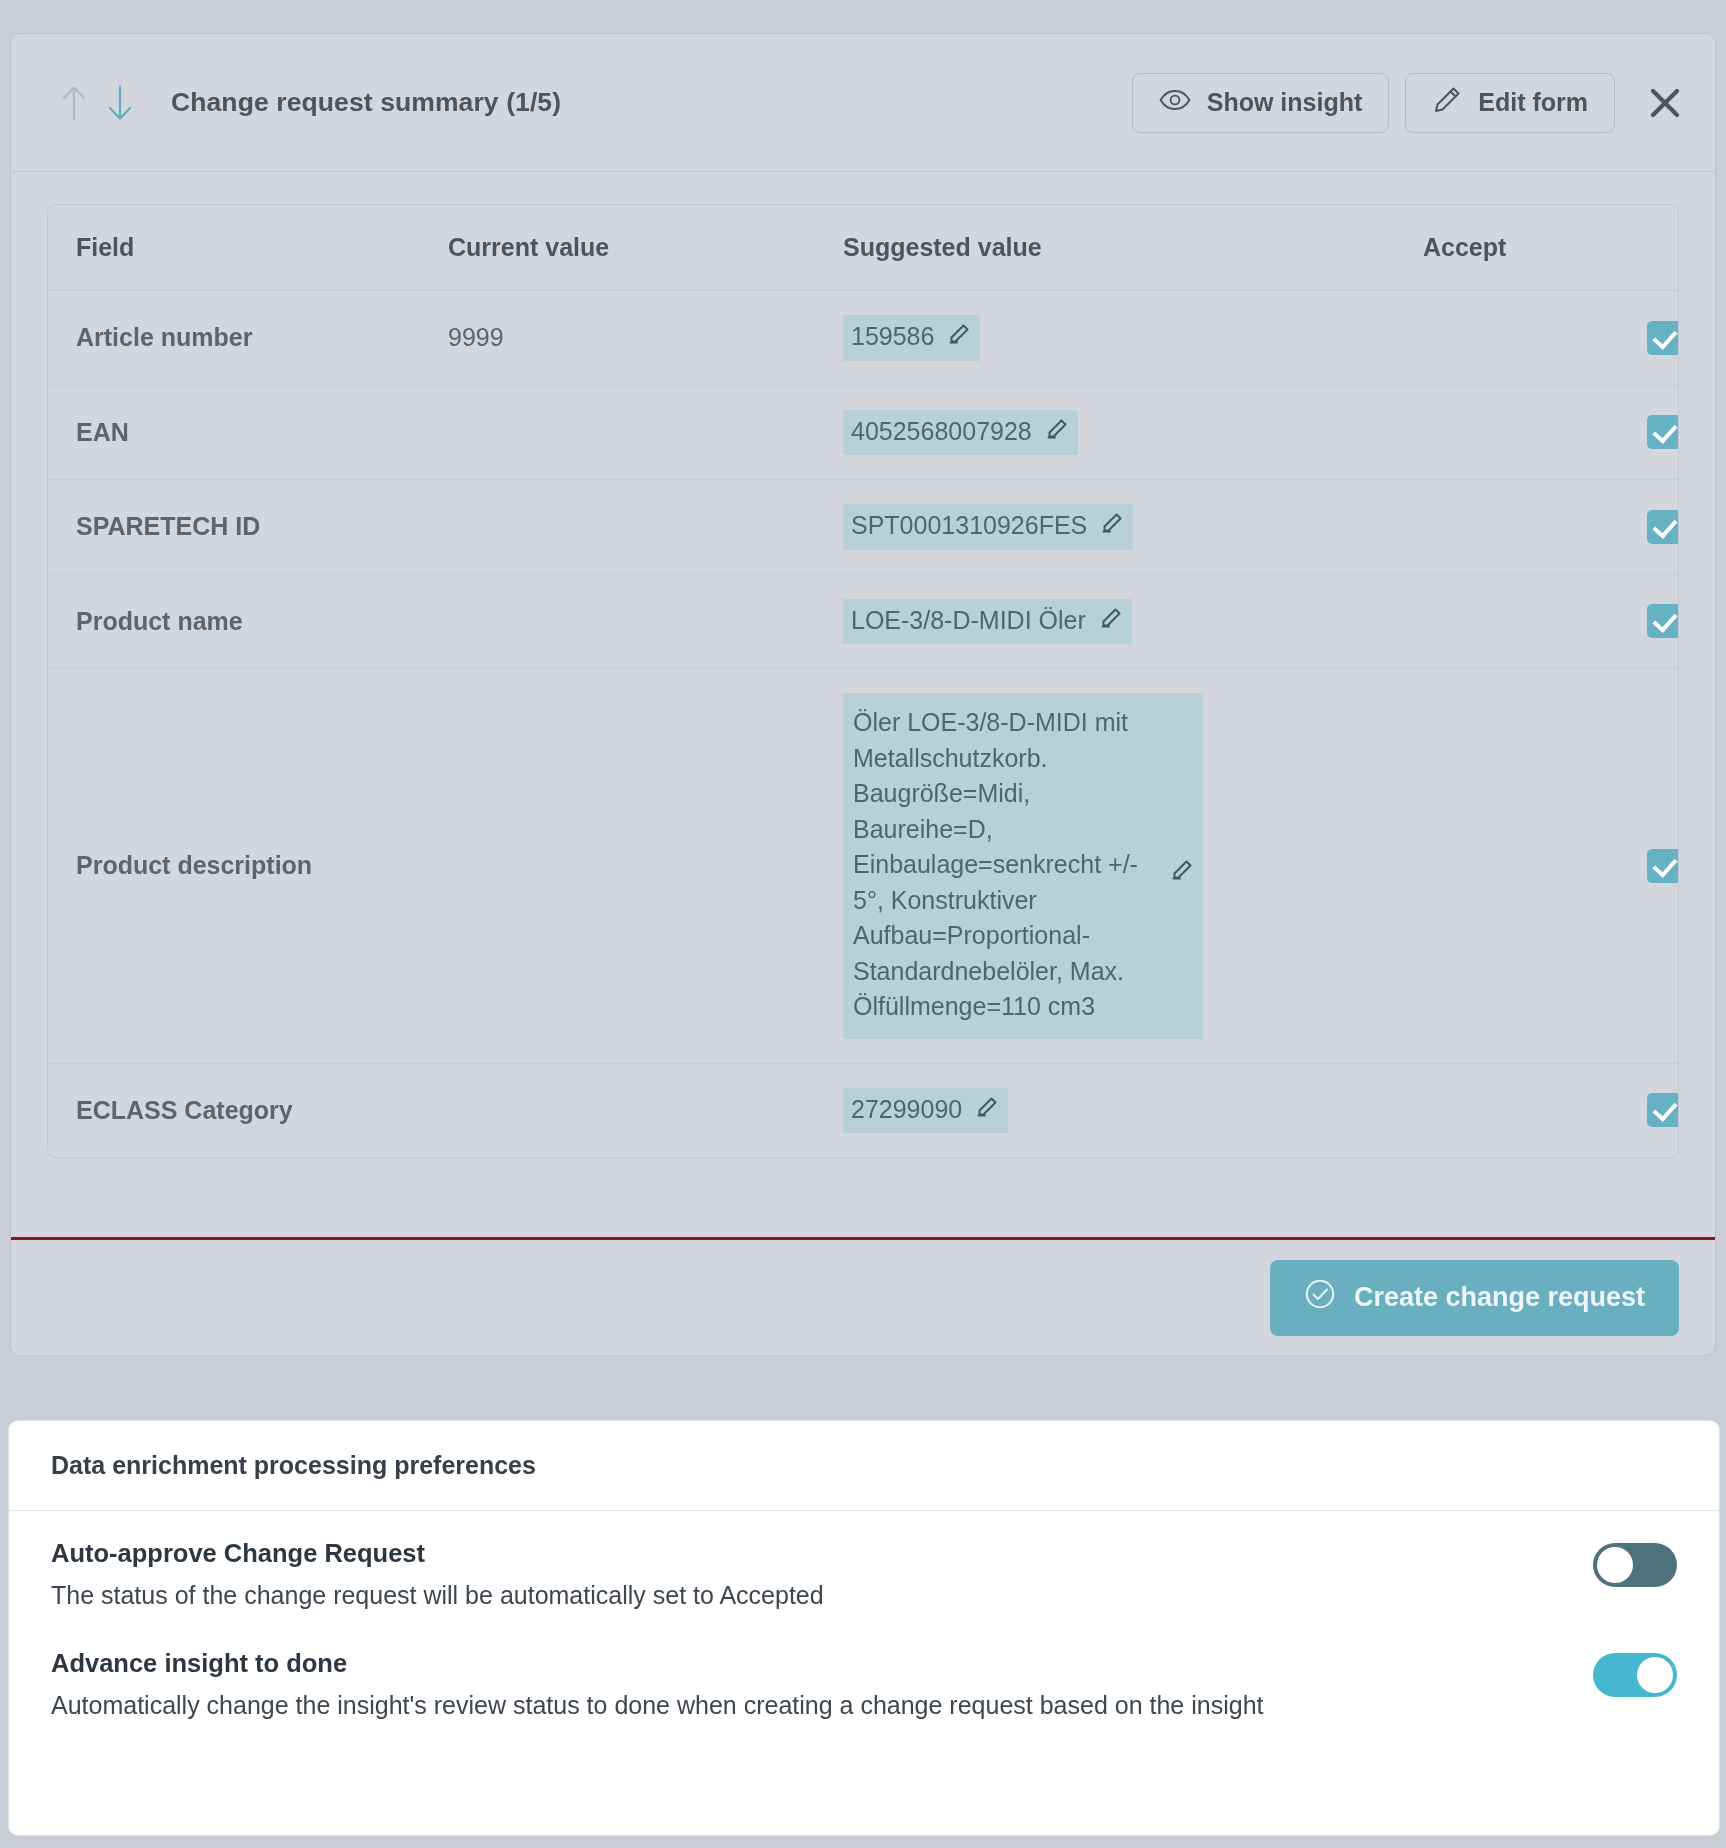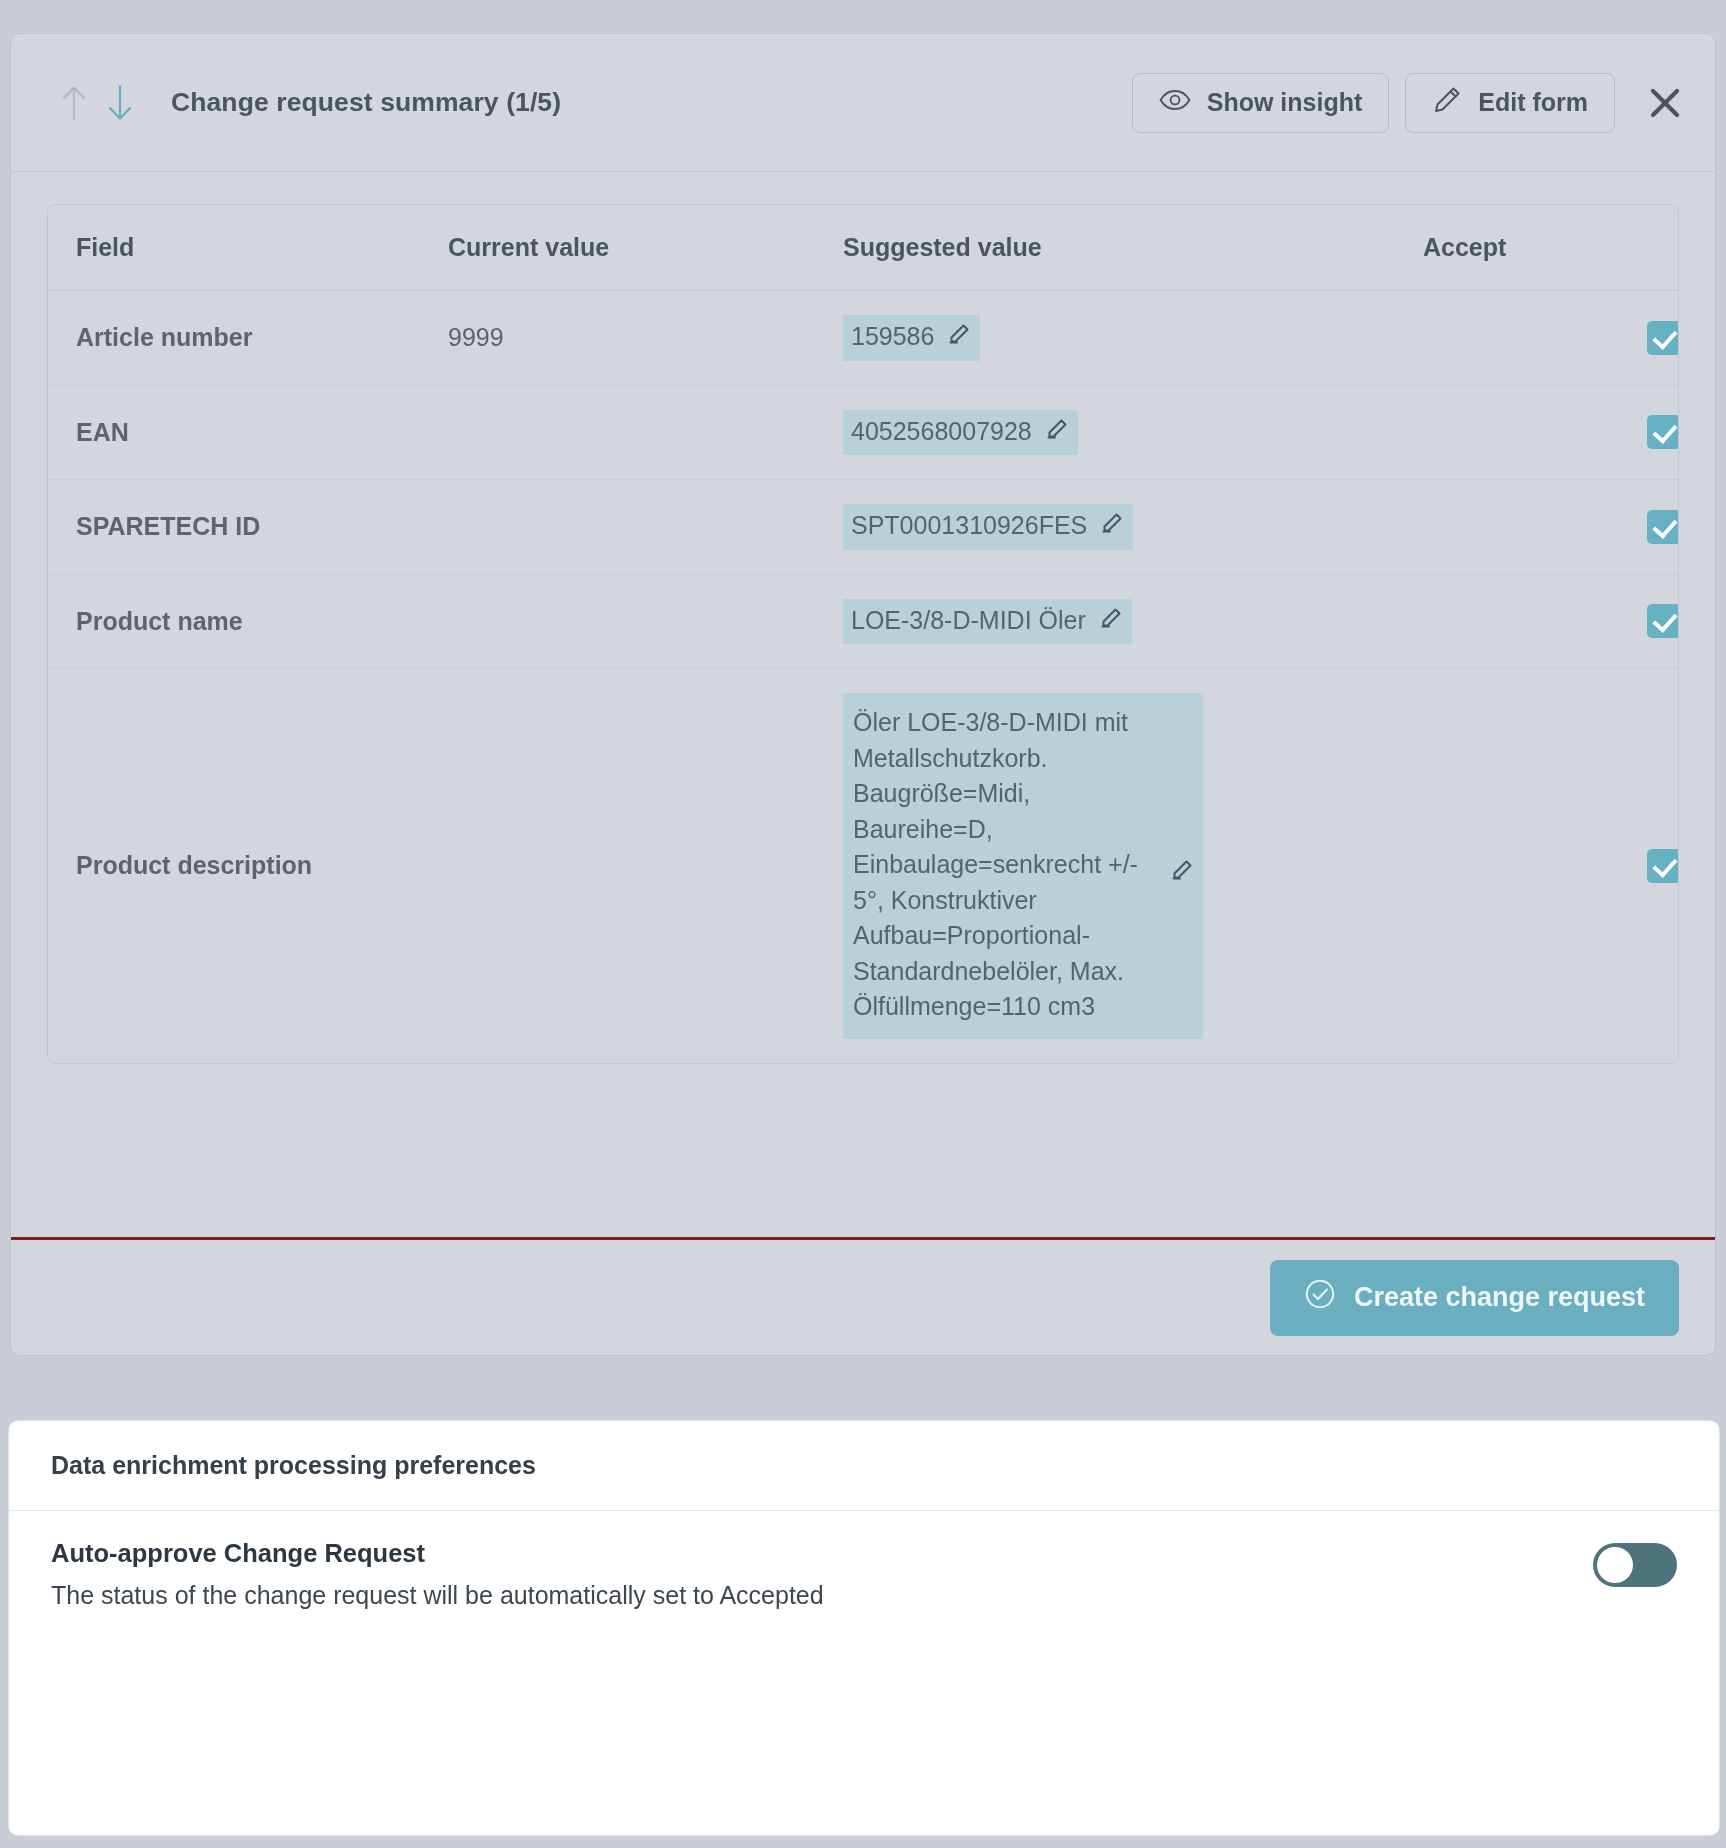--- a/index.html
+++ b/index.html
@@ -363,20 +363,32 @@
           </tr>
           <tr>
             <td class="c-field">Product description</td>
             <td class="c-current"></td>
             <td class="c-suggest"><span class="sugg-pill multiline"><span>Öler LOE-3/8-D-MIDI mit Metallschutzkorb. Baugröße=Midi, Baureihe=D, Einbaulage=senkrecht +/- 5°, Konstruktiver Aufbau=Proportional-Standardnebelöler, Max. Ölfüllmenge=110 cm3</span><span class="pen"><svg width="22" height="22" viewBox="0 0 22 22" fill="none" stroke="#3f5a66" stroke-width="2" stroke-linecap="round" stroke-linejoin="round">
                     <path d="M15.5 2.5l4 4-12 12H3.5v-4z"></path>
                     <line x1="2.5" y1="19.5" x2="9" y2="19.5"></line>
                   </svg></span></span></td>
             <td class="c-accept"><span class="chk"></span></td>
           </tr>
+          <tr>
+            <td class="c-field">ECLASS Category</td>
+            <td class="c-current"></td>
+            <td class="c-suggest"><span class="sugg-pill">
+                <span>27299090</span>
+                <span class="pen"><svg width="22" height="22" viewBox="0 0 22 22" fill="none" stroke="#3f5a66" stroke-width="2" stroke-linecap="round" stroke-linejoin="round">
+                    <path d="M15.5 2.5l4 4-12 12H3.5v-4z"></path>
+                    <line x1="2.5" y1="19.5" x2="9" y2="19.5"></line>
+                  </svg></span>
+              </span></td>
+            <td class="c-accept"><span class="chk"></span></td>
+          </tr>
         </tbody>
     </table>
   </div>
 
   <div class="cr-footer">
     <button class="primary-btn">
       <span>
         <svg width="32" height="32" viewBox="0 0 32 32" fill="none" stroke="#e8f2f5" stroke-width="2" stroke-linecap="round" stroke-linejoin="round">
           <circle cx="16" cy="16" r="13.2"></circle>
           <polyline points="9.5,16.5 14,21 23,11.5"></polyline>
@@ -392,14 +404,23 @@
   <div class="pref-body" id="pref-body">
       <div class="pref-row">
         <div class="pref-text">
           <div class="pref-title">Auto-approve Change Request</div>
           <div class="pref-desc">The status of the change request will be automatically set to Accepted</div>
         </div>
         <div class="toggle off">
           <div class="knob"></div>
         </div>
       </div>
+      <div class="pref-row">
+        <div class="pref-text">
+          <div class="pref-title">Advance insight to done</div>
+          <div class="pref-desc">Automatically change the insight's review status to done when creating a change request based on the insight</div>
+        </div>
+        <div class="toggle on">
+          <div class="knob"></div>
+        </div>
+      </div>
     </div>
 </div>
 
 </body></html>

